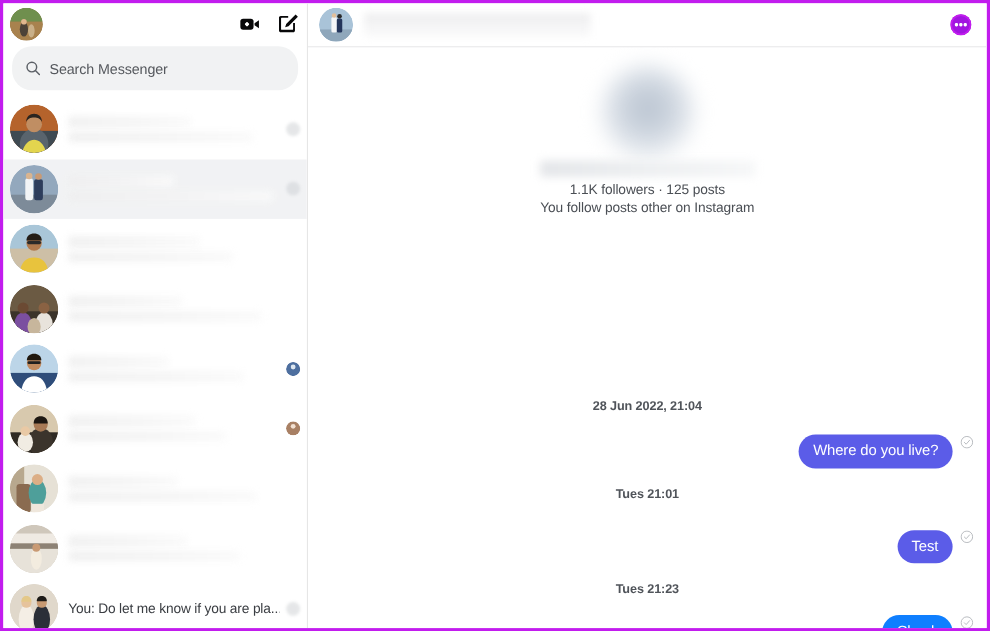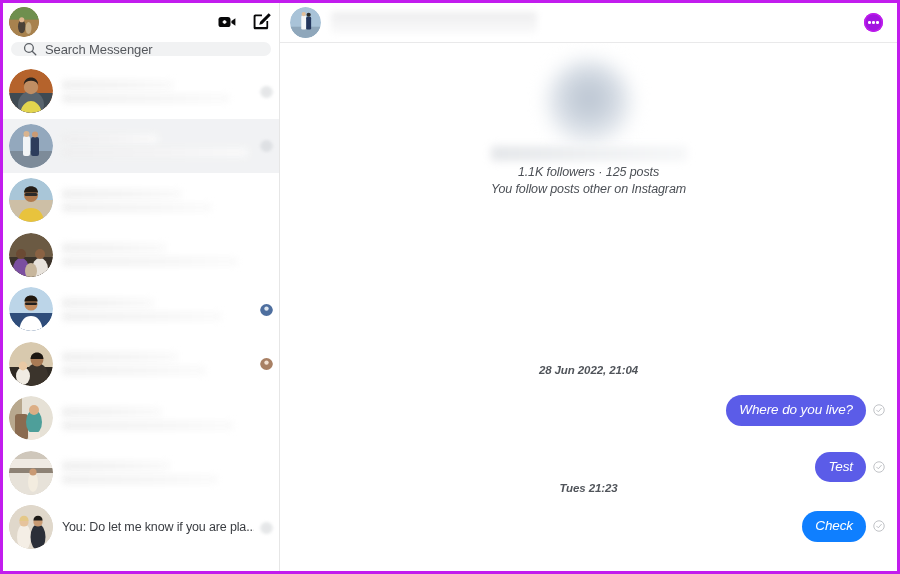--- a/index.html
+++ b/index.html
@@ -82,21 +82,21 @@
     justify-content: center;
     color: #080809;
   }
 
   
   .search-wrap {
     padding: 2px 8px 8px 8px;
     flex: 0 0 auto;
   }
   .search-box {
-    height: 14px;
+    height: 40px;
     border-radius: 18px;
     background: #f1f2f3;
     display: flex;
     align-items: center;
     padding: 0 12px;
     gap: 8px;
     box-sizing: border-box;
   }
   .search-box .s-ico { color: #61656b; display:flex; }
   .search-text {
@@ -169,21 +169,20 @@
 
   
   .conv {
     flex: 1 1 auto;
     height: 100%;
     display: flex;
     flex-direction: column;
     background: #ffffff;
     position: relative;
     overflow: hidden;
-    font-style: italic;
   }
   .conv-header {
     height: 40px;
     flex: 0 0 40px;
     display: flex;
     align-items: center;
     padding: 0 14px 0 10px;
     box-sizing: border-box;
     border-bottom: 1px solid #e9e9ea;
     position: relative;
@@ -268,21 +267,20 @@
   .ts {
     text-align: center;
     font-size: 11.5px;
     color: #50545a;
     font-weight: 600;
     letter-spacing: -0.1px;
   }
 
   .msg-line {
     display: flex;
-    align-items: center;
     justify-content: flex-end;
     gap: 6px;
     padding-right: 0;
   }
   .bubble {
     max-width: 62%;
     border-radius: 18px;
     padding: 7px 13px 8px 13px;
     font-size: 13.5px;
     color: #ffffff;
@@ -659,32 +657,33 @@
       <div class="msg-line" style="margin-top:19px">
         <div class="bubble b-indigo">Where do you live?</div>
         <span class="tick">
           <svg width="12" height="12" viewBox="0 0 14 14">
             <circle cx="7" cy="7" r="6.1" fill="none" stroke="#b6b9bd" stroke-width="1"></circle>
             <path d="M4.3 7.2 6.2 9.1 9.8 5" fill="none" stroke="#b6b9bd" stroke-width="1" stroke-linecap="round" stroke-linejoin="round"></path>
           </svg>
         </span>
       </div>
 
+      <div class="ts" style="margin-top:18px">Tues 21:01</div>
 
       <div class="msg-line" style="margin-top:26px">
         <div class="bubble b-indigo">Test</div>
         <span class="tick">
           <svg width="12" height="12" viewBox="0 0 14 14">
             <circle cx="7" cy="7" r="6.1" fill="none" stroke="#b6b9bd" stroke-width="1"></circle>
             <path d="M4.3 7.2 6.2 9.1 9.8 5" fill="none" stroke="#b6b9bd" stroke-width="1" stroke-linecap="round" stroke-linejoin="round"></path>
           </svg>
         </span>
       </div>
 
-      <div class="ts" style="">Tues 21:23</div>
+      <div class="ts" style="margin-top:18px">Tues 21:23</div>
 
       <div class="msg-line" style="margin-top:17px">
         <div class="bubble b-blue">Check</div>
         <span class="tick">
           <svg width="12" height="12" viewBox="0 0 14 14">
             <circle cx="7" cy="7" r="6.1" fill="none" stroke="#b6b9bd" stroke-width="1"></circle>
             <path d="M4.3 7.2 6.2 9.1 9.8 5" fill="none" stroke="#b6b9bd" stroke-width="1" stroke-linecap="round" stroke-linejoin="round"></path>
           </svg>
         </span>
       </div>

